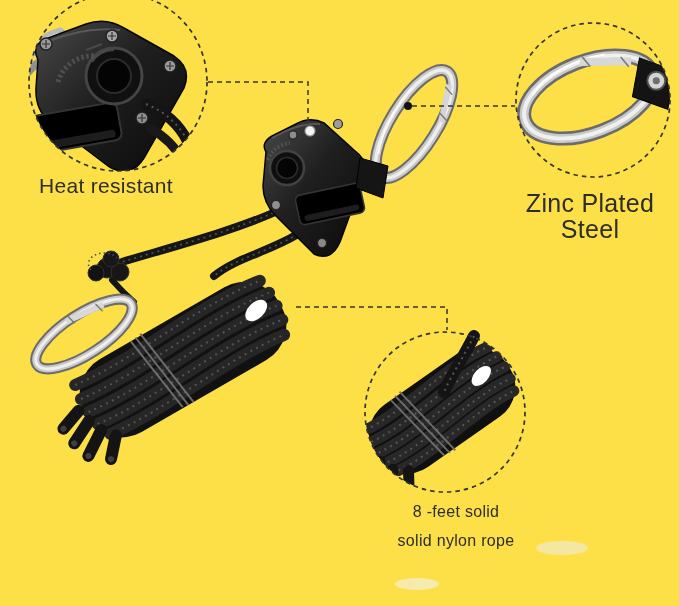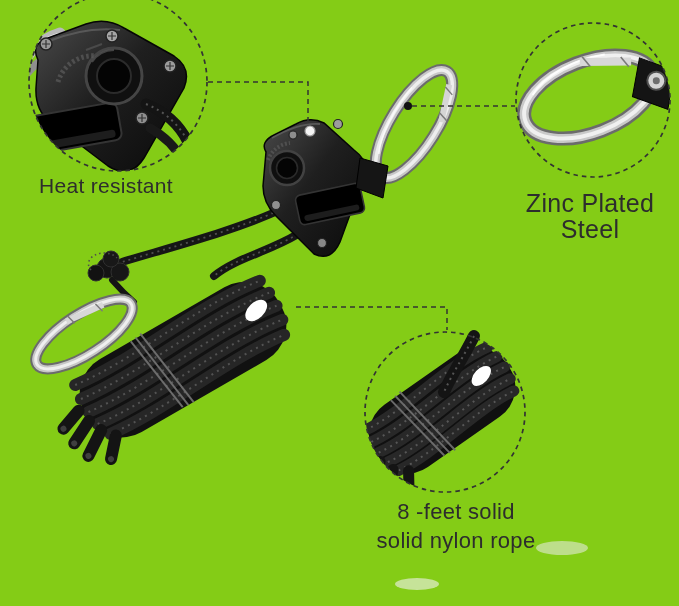--- a/index.html
+++ b/index.html
@@ -1,33 +1,33 @@
 <!DOCTYPE html>
 <html><head>
 <meta charset="utf-8">
 <style>
   html,body{margin:0;padding:0;background:#fff;}
   .canvas{
     position:relative;
     width:679px;height:606px;
-    background:#84cc16;
+    background:#fde047;
     overflow:hidden;
     font-family:"Liberation Sans", sans-serif;
   }
   .canvas svg{position:absolute;left:0;top:0;}
   .label{
     position:absolute;
     color:#2d2d2d;
     text-align:center;
     letter-spacing:0.3px;
   }
   .label span{display:block;}
   #lbl-housing{left:0px;top:172px;width:212px;font-size:21px;line-height:27px;}
   #lbl-steel{left:501px;top:190px;width:178px;font-size:25px;line-height:26px;}
-  #lbl-rope{left:350px;top:497px;width:212px;font-size:22px;line-height:29px;}
+  #lbl-rope{left:350px;top:497px;width:212px;font-size:16px;line-height:29px;}
 </style>
 </head>
 <body>
 
 <div class="canvas">
 
   <svg width="679" height="606" viewBox="0 0 679 606">
     <defs>
       <linearGradient id="gBody" x1="0" y1="0" x2="1" y2="1">
         <stop offset="0" stop-color="#4a4a4a"></stop>

